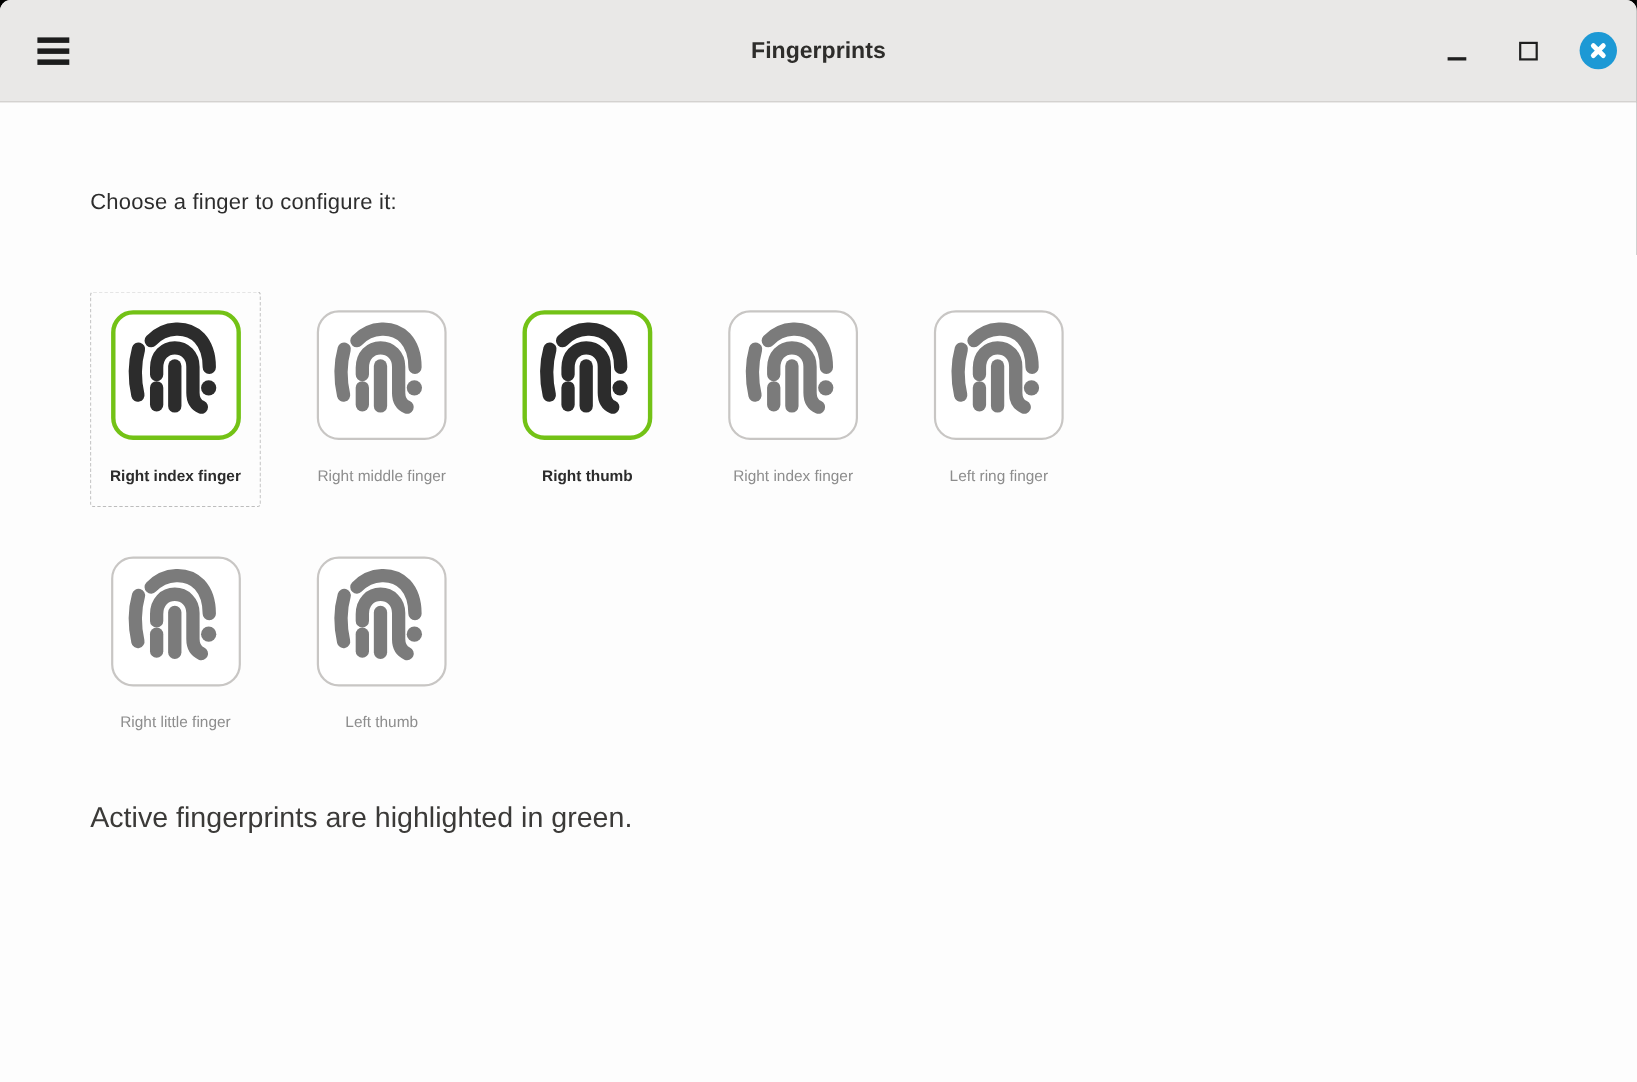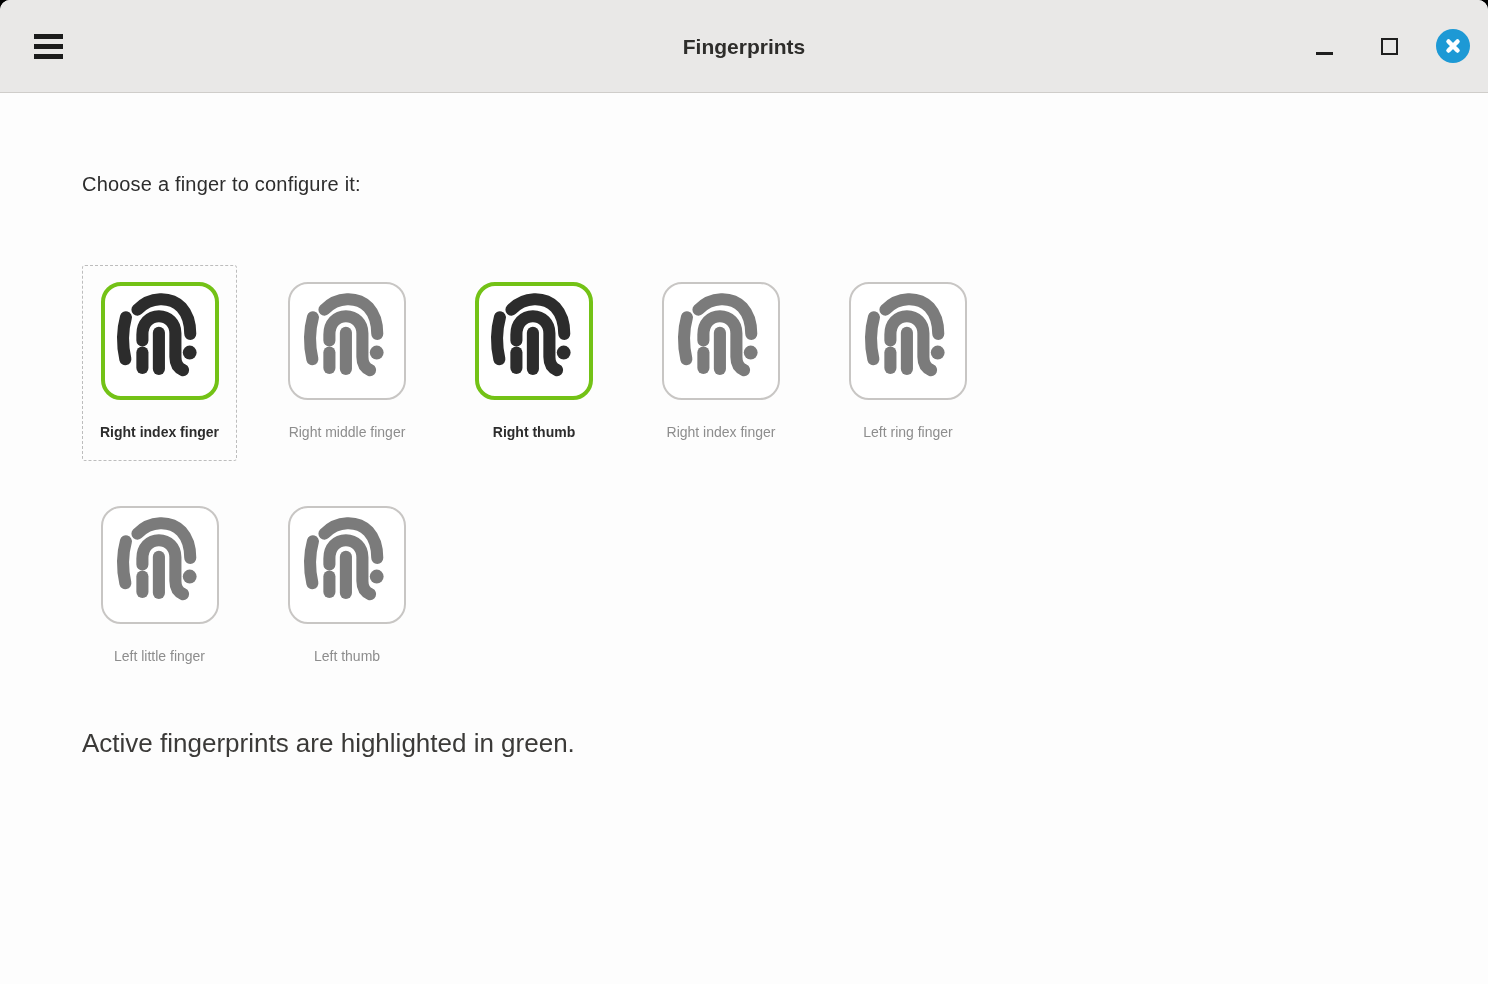--- a/index.html
+++ b/index.html
@@ -216,21 +216,21 @@
     <span class="icon-frame">
       <svg width="110" height="110" viewBox="0 0 100 100" fill="none" stroke="currentColor" stroke-width="11" stroke-linecap="round">
         <path d="M 19 28.5 C 15.5 41 15.5 53 18.5 66.5"></path>
         <path d="M 29.5 21.5 C 41 9.5 59.5 9 69.5 19.5 C 75 25.5 77.5 33.5 77.5 43.5"></path>
         <path d="M 34 49.5 L 34 44 C 34 34 40.5 27.5 49 27.5 C 57.5 27.5 64 34 64 43 L 64 64.5 C 64 70.5 66.5 74.5 71 76.5"></path>
         <path d="M 49 42.5 L 49 75.5"></path>
         <path d="M 34 60.5 L 34 74.5"></path>
         <circle cx="77" cy="60.5" r="6.3" fill="currentColor" stroke="none"></circle>
       </svg>
     </span>
-    <span class="finger-label">Left little finger</span>
+    <span class="finger-label">Right little finger</span>
   </button>
         <button class="finger-button">
     <span class="icon-frame">
       <svg width="110" height="110" viewBox="0 0 100 100" fill="none" stroke="currentColor" stroke-width="11" stroke-linecap="round">
         <path d="M 19 28.5 C 15.5 41 15.5 53 18.5 66.5"></path>
         <path d="M 29.5 21.5 C 41 9.5 59.5 9 69.5 19.5 C 75 25.5 77.5 33.5 77.5 43.5"></path>
         <path d="M 34 49.5 L 34 44 C 34 34 40.5 27.5 49 27.5 C 57.5 27.5 64 34 64 43 L 64 64.5 C 64 70.5 66.5 74.5 71 76.5"></path>
         <path d="M 49 42.5 L 49 75.5"></path>
         <path d="M 34 60.5 L 34 74.5"></path>
         <circle cx="77" cy="60.5" r="6.3" fill="currentColor" stroke="none"></circle>

